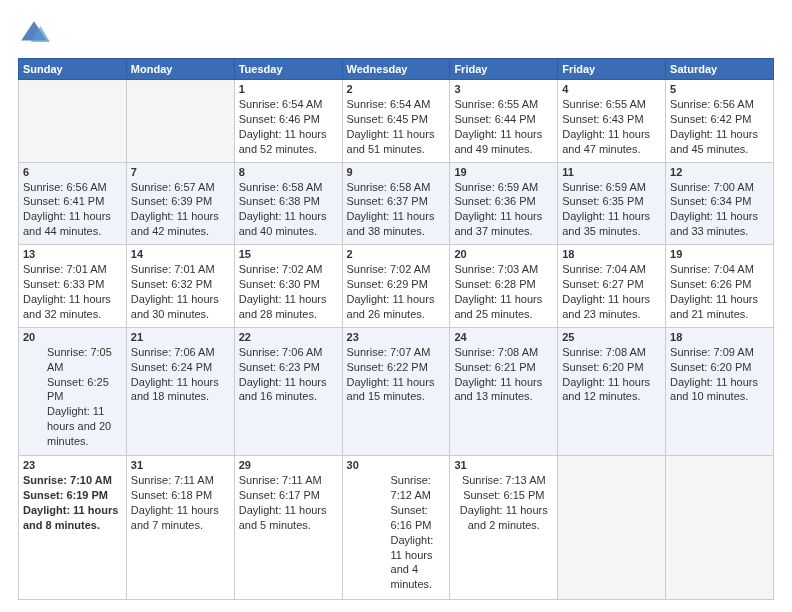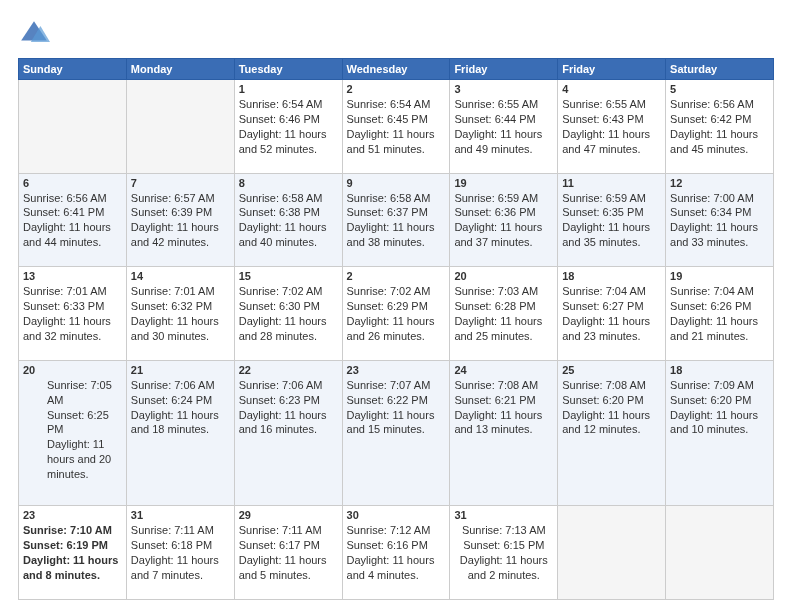--- a/index.html
+++ b/index.html
@@ -318,21 +318,21 @@
 Daylight: 11 hours and 7 minutes.</div>
           </td>
           <td>
             <span class="day-num">29</span>
             <div class="day-info" style="white-space: pre-line;">Sunrise: 7:11 AM
 Sunset: 6:17 PM
 Daylight: 11 hours and 5 minutes.</div>
           </td>
           <td>
             <span class="day-num">30</span>
-            <div class="day-info" style="white-space: pre-line;">Sunrise: 7:12 AM
+            <div class="day-info" style="white-space: pre-line; margin-left: 44px;">Sunrise: 7:12 AM
 Sunset: 6:16 PM
 Daylight: 11 hours and 4 minutes.</div>
           </td>
           <td>
             <span class="day-num">31</span>
             <div class="day-info" style="white-space: pre-line; text-align: center;">Sunrise: 7:13 AM
 Sunset: 6:15 PM
 Daylight: 11 hours and 2 minutes.</div>
           </td>
           <td class="empty"></td>

